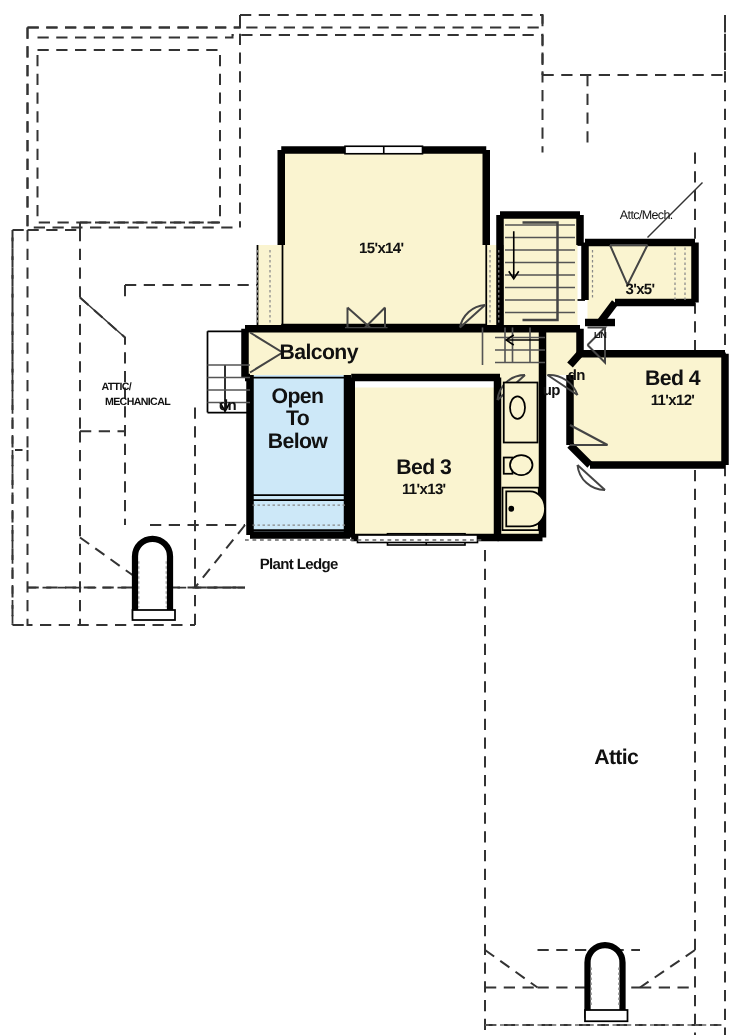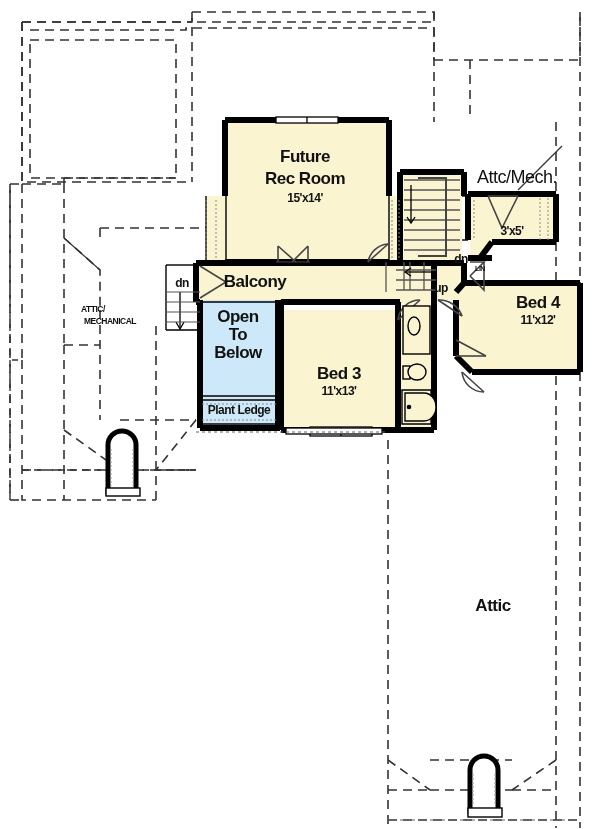--- a/index.html
+++ b/index.html
@@ -5,21 +5,21 @@
   html,body{margin:0;padding:0;background:#ffffff;}
   body{width:600px;height:829px;overflow:hidden;
        font-family:"Liberation Sans", sans-serif;color:#000;}
   #plan{position:relative;width:600px;height:829px;background:#fff;}
   #plan svg{position:absolute;left:0;top:0;}
   .lbl{position:absolute;font-family:"Liberation Sans",sans-serif;
        font-weight:bold;color:#111;text-align:center;line-height:1.05;
        white-space:nowrap;letter-spacing:-0.5px;}
   .room-name{font-size:17px;}
   .room-dim{font-size:12px;font-weight:bold;letter-spacing:-0.5px;}
-  .small-lbl{font-size:12px;font-weight:bold;}
+  .small-lbl{font-size:12px;font-weight:bold;margin-top:41px;}
   .tiny-lbl{font-size:8.5px;font-weight:bold;line-height:1.15;}
   .micro-lbl{font-size:7px;font-weight:bold;}
 </style>
 </head>
 <body>
 
 <div id="plan">
 
   <svg width="600" height="829" viewBox="0 0 600 829">
 
@@ -290,44 +290,42 @@
       <rect x="468" y="808" width="34" height="9" fill="#ffffff" stroke="#000" stroke-width="1.4"></rect>
       <path d="M473,774 L473,806 M495,774 L495,806" stroke="#999" stroke-width="1" stroke-dasharray="2,2"></path>
     </g>
 
     <g stroke="#666" stroke-width="1.2" stroke-dasharray="3,3" fill="none">
       <path d="M196,432 L388,432"></path>
       <path d="M388,820 L580,820"></path>
     </g>
   </svg>
 
-  <div class="lbl room-name" style="left:240px;top:148px;width:130px;">Future</div>
-  <div class="lbl room-name" style="left:240px;top:170px;width:130px;">Rec Room</div>
   <div class="lbl room-dim" style="left:240px;top:192px;width:130px;">15'x14'</div>
 
   <div class="lbl room-name" style="left:289px;top:365px;width:100px;">Bed 3</div>
   <div class="lbl room-dim" style="left:289px;top:385px;width:100px;">11'x13'</div>
 
   <div class="lbl room-name" style="left:488px;top:294px;width:100px;">Bed 4</div>
   <div class="lbl room-dim" style="left:488px;top:314px;width:100px;">11'x12'</div>
 
-  <div class="lbl" style="left:462px;top:168px;width:110px;font-size:18px;font-weight:normal;">Attc/Mech.</div>
+  <div class="lbl" style="left:462px;top:168px;width:110px;font-size:10px;font-weight:normal;">Attc/Mech.</div>
   <div class="lbl room-dim" style="left:472px;top:225px;width:80px;">3'x5'</div>
 
   <div class="lbl room-name" style="left:205px;top:273px;width:100px;">Balcony</div>
 
   <div class="lbl room-name" style="left:196px;top:308px;width:84px;">Open</div>
   <div class="lbl room-name" style="left:196px;top:326px;width:84px;">To</div>
   <div class="lbl room-name" style="left:196px;top:344px;width:84px;text-align:center;">Below</div>
 
   <div class="lbl small-lbl" style="left:197px;top:404px;width:84px;">Plant Ledge</div>
 
   <div class="lbl room-name" style="left:450px;top:597px;width:86px;">Attic</div>
 
   <div class="lbl tiny-lbl" style="left:52px;top:305px;width:82px;">ATTIC/</div>
   <div class="lbl tiny-lbl" style="left:69px;top:317px;width:82px;">MECHANICAL</div>
 
-  <div class="lbl small-lbl" style="left:429px;top:282px;width:24px;">up</div>
+  <div class="lbl small-lbl" style="left:429px;top:265px;width:24px;">up</div>
   <div class="lbl small-lbl" style="left:449px;top:253px;width:24px;">dn</div>
   <div class="lbl small-lbl" style="left:170px;top:277px;width:24px;">dn</div>
   <div class="lbl micro-lbl" style="left:468px;top:265px;width:24px;">LIN</div>
 
 </div>
 
 </body></html>

